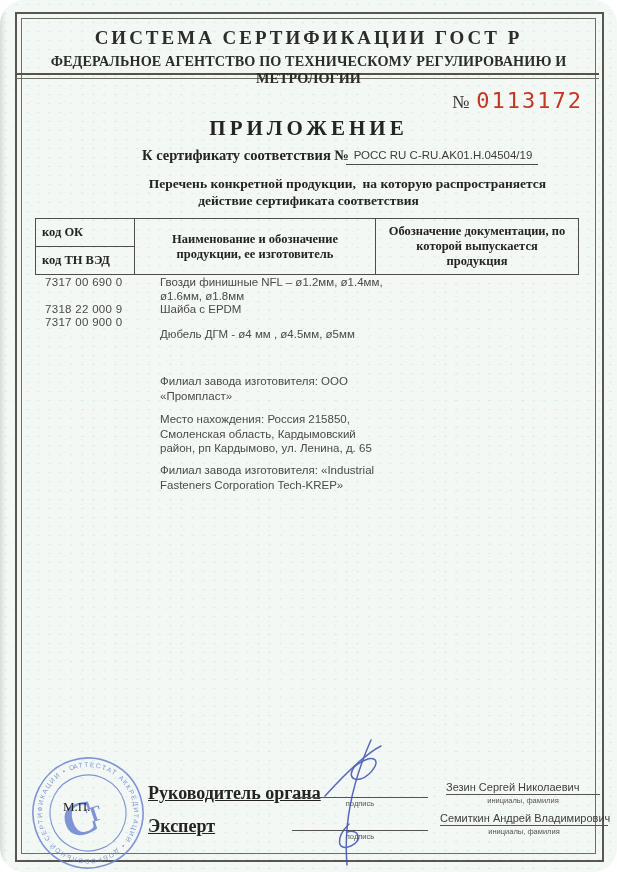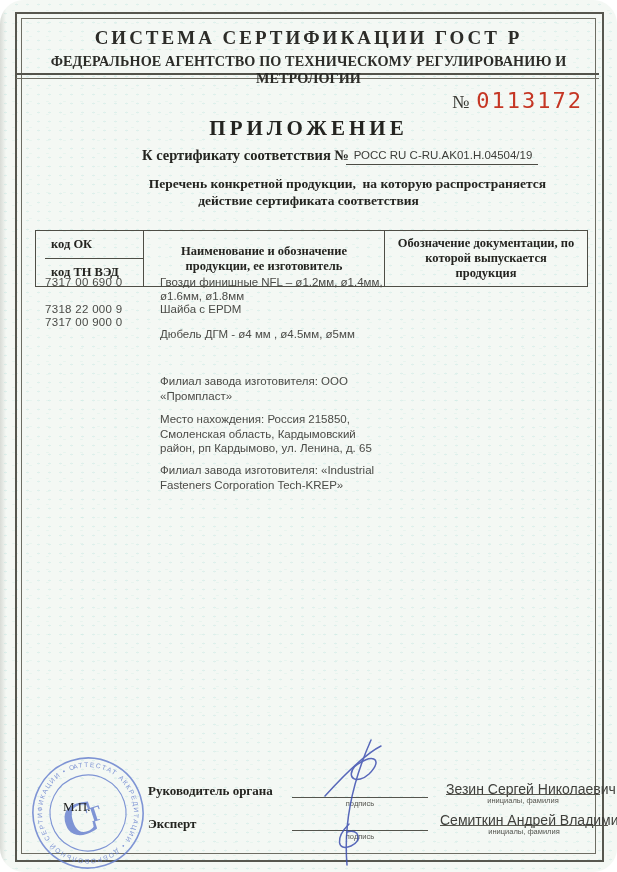--- a/index.html
+++ b/index.html
@@ -30,39 +30,39 @@
   .num-value{font-family:"DejaVu Sans Mono", monospace;font-size:22px;letter-spacing:2px;
     color:#c53624;font-weight:500;}
   .doc-title{left:0;top:116px;width:617px;text-align:center;
     font-weight:bold;font-size:21px;letter-spacing:4px;color:#242420;}
   .cert-label{left:142px;top:147px;font-weight:bold;font-size:14.5px;color:#242420;}
   .cert-value{left:347px;top:149px;width:192px;text-align:center;
     font-family:"Liberation Sans", sans-serif;font-size:11.5px;color:#3d3d39;white-space:nowrap;}
   .cert-line{left:346px;top:164px;width:192px;border-bottom:1px solid #4c4c44;}
   .subtitle{width:617px;text-align:center;font-weight:bold;font-size:13.5px;color:#242420;white-space:pre;}
   .sub1{left:13px;top:176px;padding-left:26px;} .sub2{left:0;top:193px;}
-  .tbl{left:35px;top:230px;width:542px;height:55px;border:1px solid #4e4e46;display:flex;padding-left:9px;}
+  .tbl{left:35px;top:218px;width:542px;height:55px;border:1px solid #4e4e46;display:flex;}
   .tbl .c1{width:98px;border-right:1px solid #4e4e46;display:flex;flex-direction:column;}
   .tbl .c1 .cell{flex:1;display:flex;align-items:center;padding-left:6px;
     font-weight:bold;font-size:12.5px;color:#242420;}
   .tbl .c1 .cell:first-child{border-bottom:1px solid #4e4e46;}
   .tbl .c2{width:220px;border-right:1px solid #4e4e46;}
   .tbl .c3{flex:1;}
   .tbl .hc{display:flex;align-items:center;justify-content:center;text-align:center;
     font-weight:bold;font-size:12.5px;line-height:15px;color:#242420;padding:0 10px;}
   .sans{font-family:"Liberation Sans", sans-serif;color:#4a4a46;}
   .code{font-size:11.5px;letter-spacing:0.3px;}
   .prod{font-size:11.5px;}
   .mfr{left:160px;width:278px;font-family:"Liberation Sans", sans-serif;
     font-size:11.5px;line-height:14.5px;color:#4a4a46;}
-  .role{font-weight:bold;font-size:13px;color:#242420;}
+  .role{font-weight:bold;font-size:18px;color:#242420;text-decoration:underline;}
   .sline{border-bottom:1px solid #55554d;}
   .scap{font-family:"Liberation Sans", sans-serif;font-size:7.5px;color:#55554f;text-align:center;}
-  .sname{font-family:"Liberation Sans", sans-serif;font-size:14px;color:#3f3f3b;
-    text-align:center;white-space:nowrap;}
+  .sname{font-family:"Liberation Sans", sans-serif;font-size:11px;color:#3f3f3b;
+    text-align:left;white-space:nowrap;}
   .mp{font-weight:normal;font-size:13px;color:#1f1f1c;z-index:5;text-align:right;}
   .stamp{opacity:.85;z-index:4;}
   .autograph{z-index:4;}
 </style>
 </head>
 <body>
 
 <div class="page">
 
   <div class="abs frame-outer"></div>

